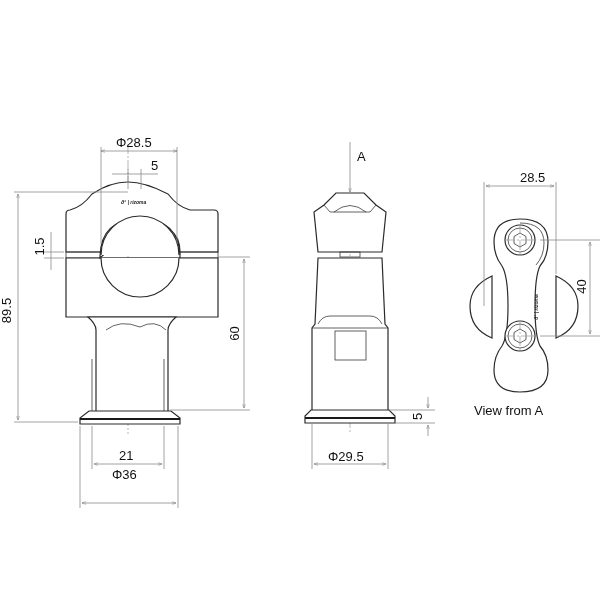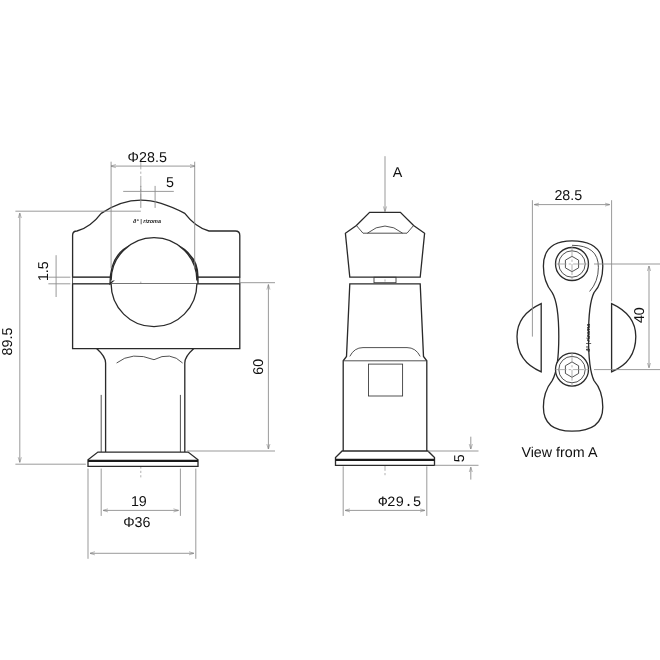--- a/index.html
+++ b/index.html
@@ -132,25 +132,25 @@
     <line class="dim" x1="540" y1="322" x2="600" y2="322"></line>
     <line class="dim" x1="590" y1="228" x2="590" y2="320" marker-start="url(#arr)" marker-end="url(#arr)"></line>
   </g>
 </svg>
 
 <span class="lbl" style="left:116px;top:122px;">Φ28.5</span>
 <span class="lbl" style="left:151px;top:145px;">5</span>
 <span class="lbl vlbl" style="left:30px;top:226px;">1.5</span>
 <span class="lbl vlbl" style="left:-6px;top:290px;">89.5</span>
 <span class="lbl vlbl" style="left:227px;top:313px;">60</span>
-<span class="lbl" style="left:119px;top:435px;">19</span>
+<span class="lbl" style="left:119px;top:435px;">21</span>
 <span class="lbl" style="left:112px;top:454px;">Φ36</span>
 <span class="logo" style="left:121px;top:185px;">ð° | rizoma</span>
 
 <span class="lbl" style="left:357px;top:136px;">A</span>
 <span class="lbl vlbl" style="left:414px;top:396px;">5</span>
-<span class="lbl" style="left:344px;top:436px;font-family:Liberation Mono, monospace;">Φ29.5</span>
+<span class="lbl" style="left:328px;top:436px;">Φ29.5</span>
 
-<span class="lbl" style="left:504px;top:157px;text-align:center;">28.5</span>
+<span class="lbl" style="left:520px;top:157px;text-align:center;">28.5</span>
 <span class="lbl vlbl" style="left:574px;top:266px;">40</span>
 <span class="lbl" style="left:474px;top:390px;">View from  A</span>
 <span class="logo vlbl" style="left:523px;top:290px;">ð° | rizoma</span>
 </div>
 
 </body></html>

